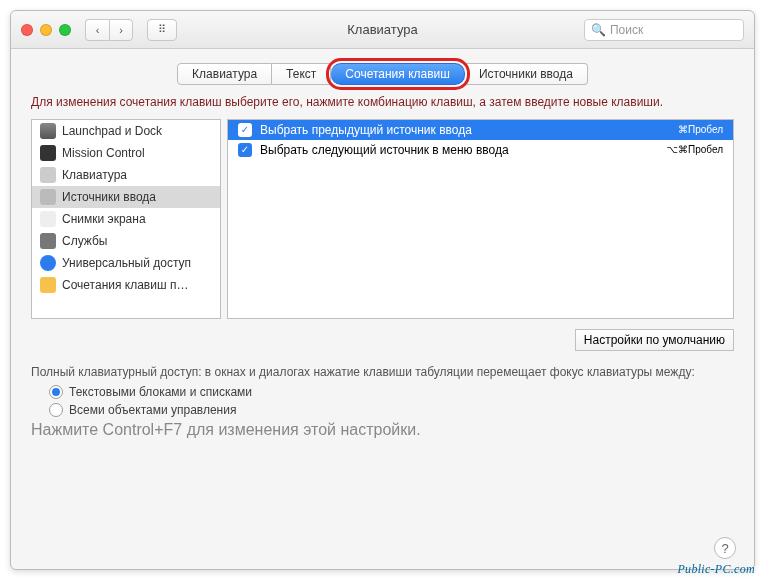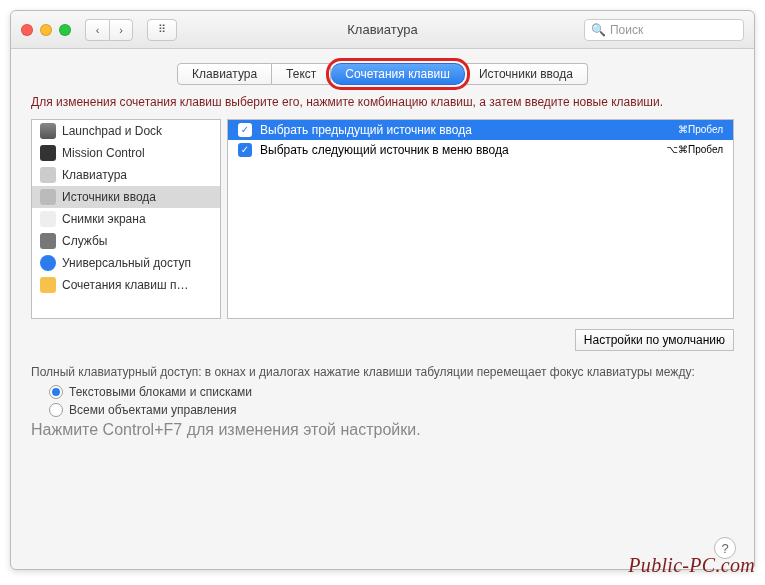--- a/index.html
+++ b/index.html
@@ -41,21 +41,21 @@
   .sc-key { font-size:10px; }
   .defaults-btn-row { display:flex; justify-content:flex-end; margin-top:10px; }
   .mac-btn { height:22px; padding:0 8px; font-size:12px; border:1px solid #c0c0c0; border-radius:0; background:linear-gradient(#fff,#f1f1f1); cursor:pointer; }
   .section2 { margin-top:14px; font-size:12px; color:#555; }
   .radios { margin:6px 0 4px 18px; display:flex; flex-direction:column; gap:4px; }
   .radio-row { display:flex; align-items:center; gap:6px; font-size:12px; color:#404040; }
   .radio { width:14px; height:14px; border-radius:50%; border:1px solid #999; background:#fff; display:inline-flex; align-items:center; justify-content:center; }
   .radio.on::after { content:""; width:8px; height:8px; border-radius:50%; background:#2a7def; }
   .hint { font-size:16px; color:#888; margin-top:2px; }
   .help { position:absolute; bottom:10px; right:18px; width:22px; height:22px; border-radius:50%; border:1px solid #bbb; background:#fff; display:flex; align-items:center; justify-content:center; font-size:13px; color:#666; cursor:pointer; }
-  .watermark { position:fixed; bottom:8px; right:10px; font-size:20px; font-style:italic; font-family:Georgia,serif; color:#7f1d1d; letter-spacing:0.3px; }
+  .watermark { position:fixed; bottom:8px; right:10px; font-size:12px; font-style:italic; font-family:Georgia,serif; color:#0369a1; letter-spacing:0.3px; }
 </style>
 </head>
 <body>
 
 <div class="window">
   <div class="titlebar">
     <div class="traffic">
       <div class="dot r"></div>
       <div class="dot y"></div>
       <div class="dot g"></div>

